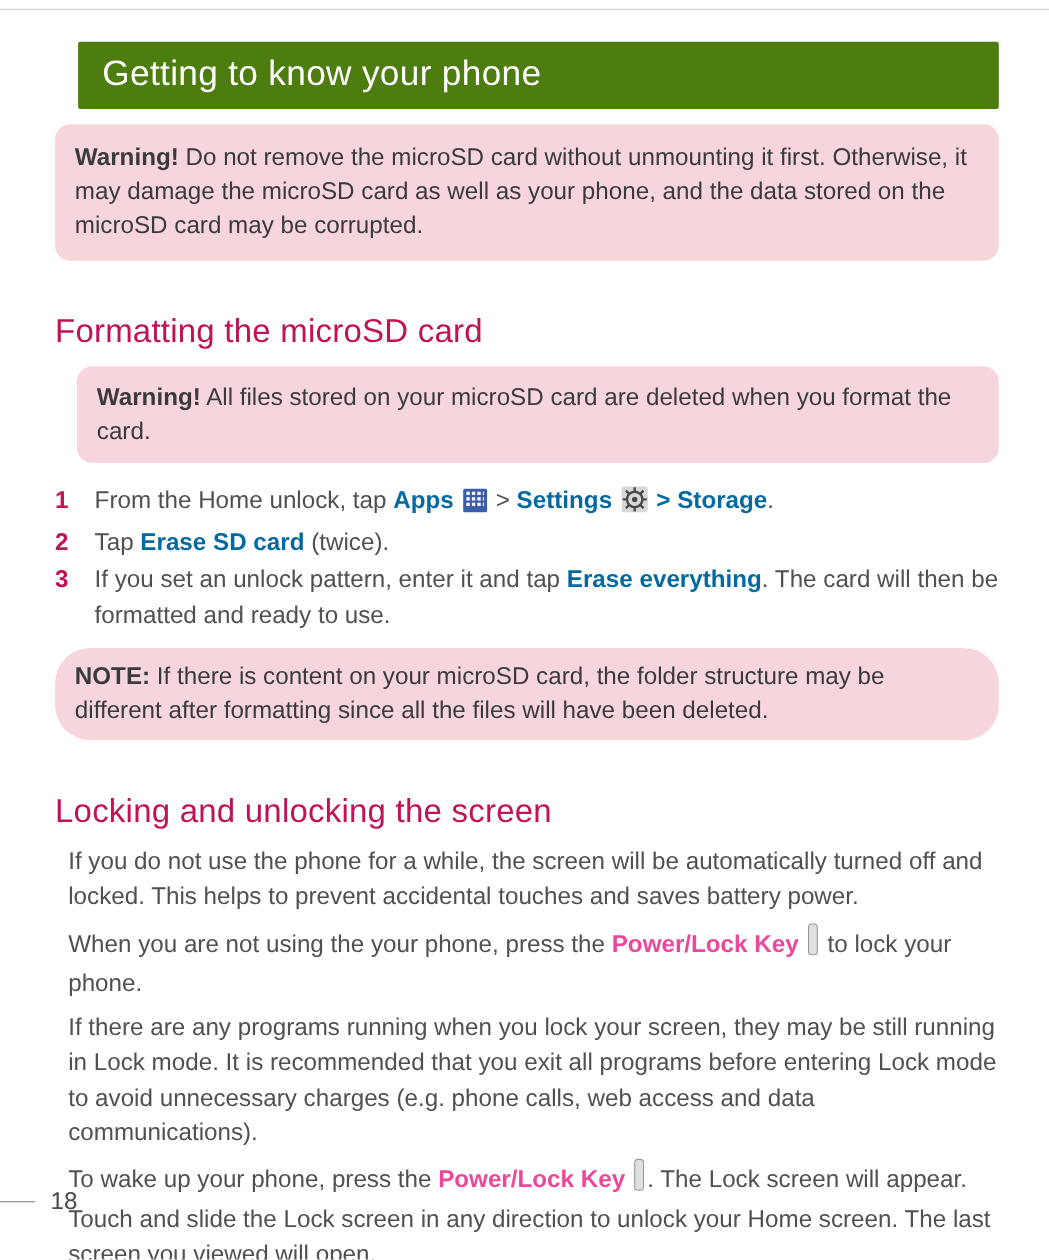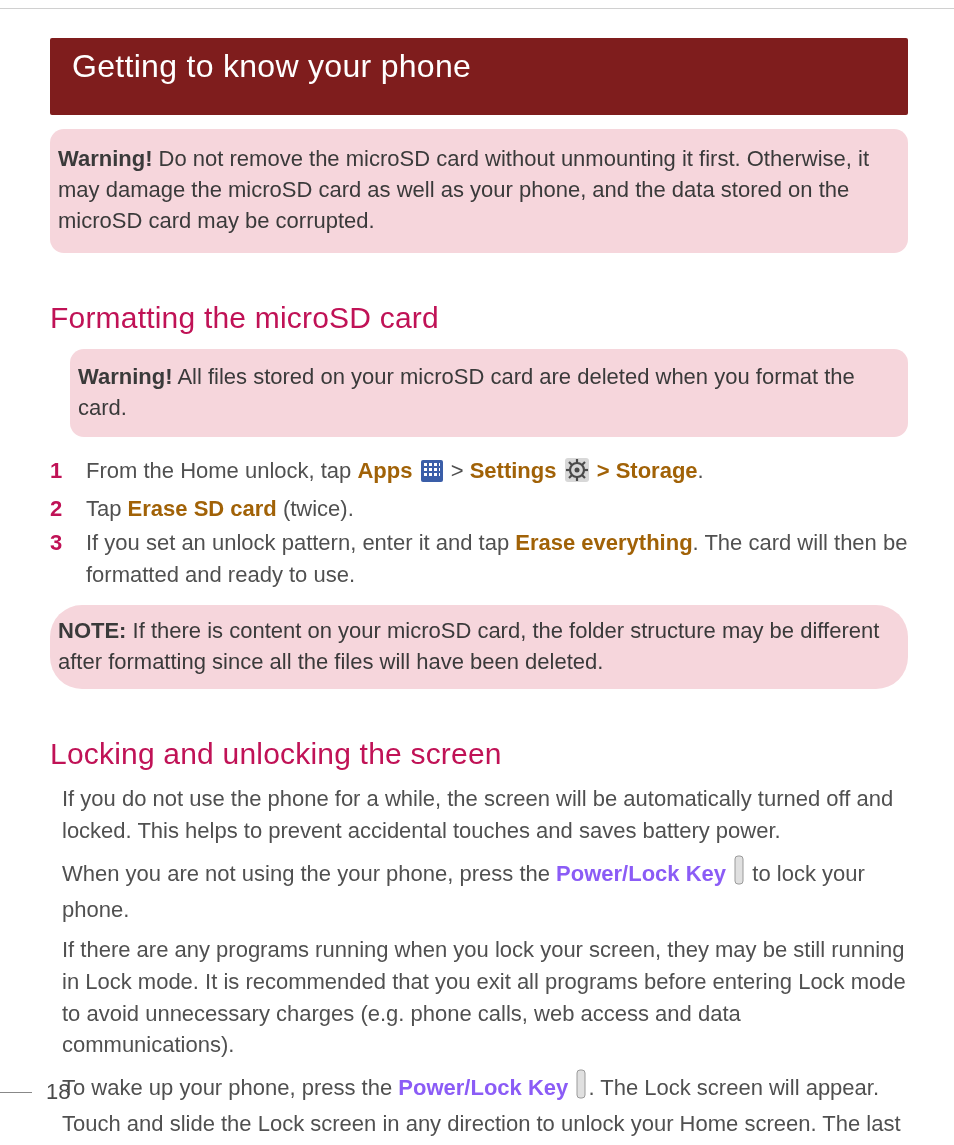--- a/index.html
+++ b/index.html
@@ -11,32 +11,33 @@
     width: 954px;
     height: 1145px;
     position: relative;
     box-sizing: border-box;
   }
   .page {
     padding: 38px 46px 0 50px;
     box-sizing: border-box;
   }
   .banner {
-    background: #7f1d1d;
+    background: #4d7c0f;
     color: #ffffff;
     font-size: 32px;
     font-weight: 400;
-    padding: 10px 22px 30px 22px;
+    padding: 10px 22px 14px 22px;
     border-radius: 2px;
     letter-spacing: 0.3px;
+    margin-left: 21px;
   }
   .callout {
     background: #f6d6dc;
     border-radius: 14px;
-    padding: 14px 24px 16px 8px;
+    padding: 14px 24px 16px 18px;
     margin: 14px 0 0 0;
     font-size: 22px;
     line-height: 1.42;
     color: #3a3a3a;
     font-weight: 300;
   }
   .callout .lead {
     font-weight: 600;
     color: #3a3a3a;
   }
@@ -64,37 +65,37 @@
     font-weight: 700;
     width: 36px;
     flex: 0 0 36px;
     font-size: 22px;
   }
   .step-body {
     flex: 1;
   }
   .step-body b {
     font-weight: 600;
-    color: #a16207;
+    color: #0369a1;
   }
   .inline-icon {
     display: inline-block;
     vertical-align: -4px;
     margin: 0 2px;
   }
   .para {
     font-size: 22px;
     line-height: 1.45;
     color: #505050;
     margin: 4px 0 8px 12px;
     font-weight: 300;
   }
   .para b {
     font-weight: 600;
-    color: #8b5cf6;
+    color: #ec4899;
   }
   .page-number-wrap {
     position: absolute;
     left: 0;
     bottom: 40px;
     display: flex;
     align-items: center;
   }
   .page-number-wrap .rule {
     width: 32px;

